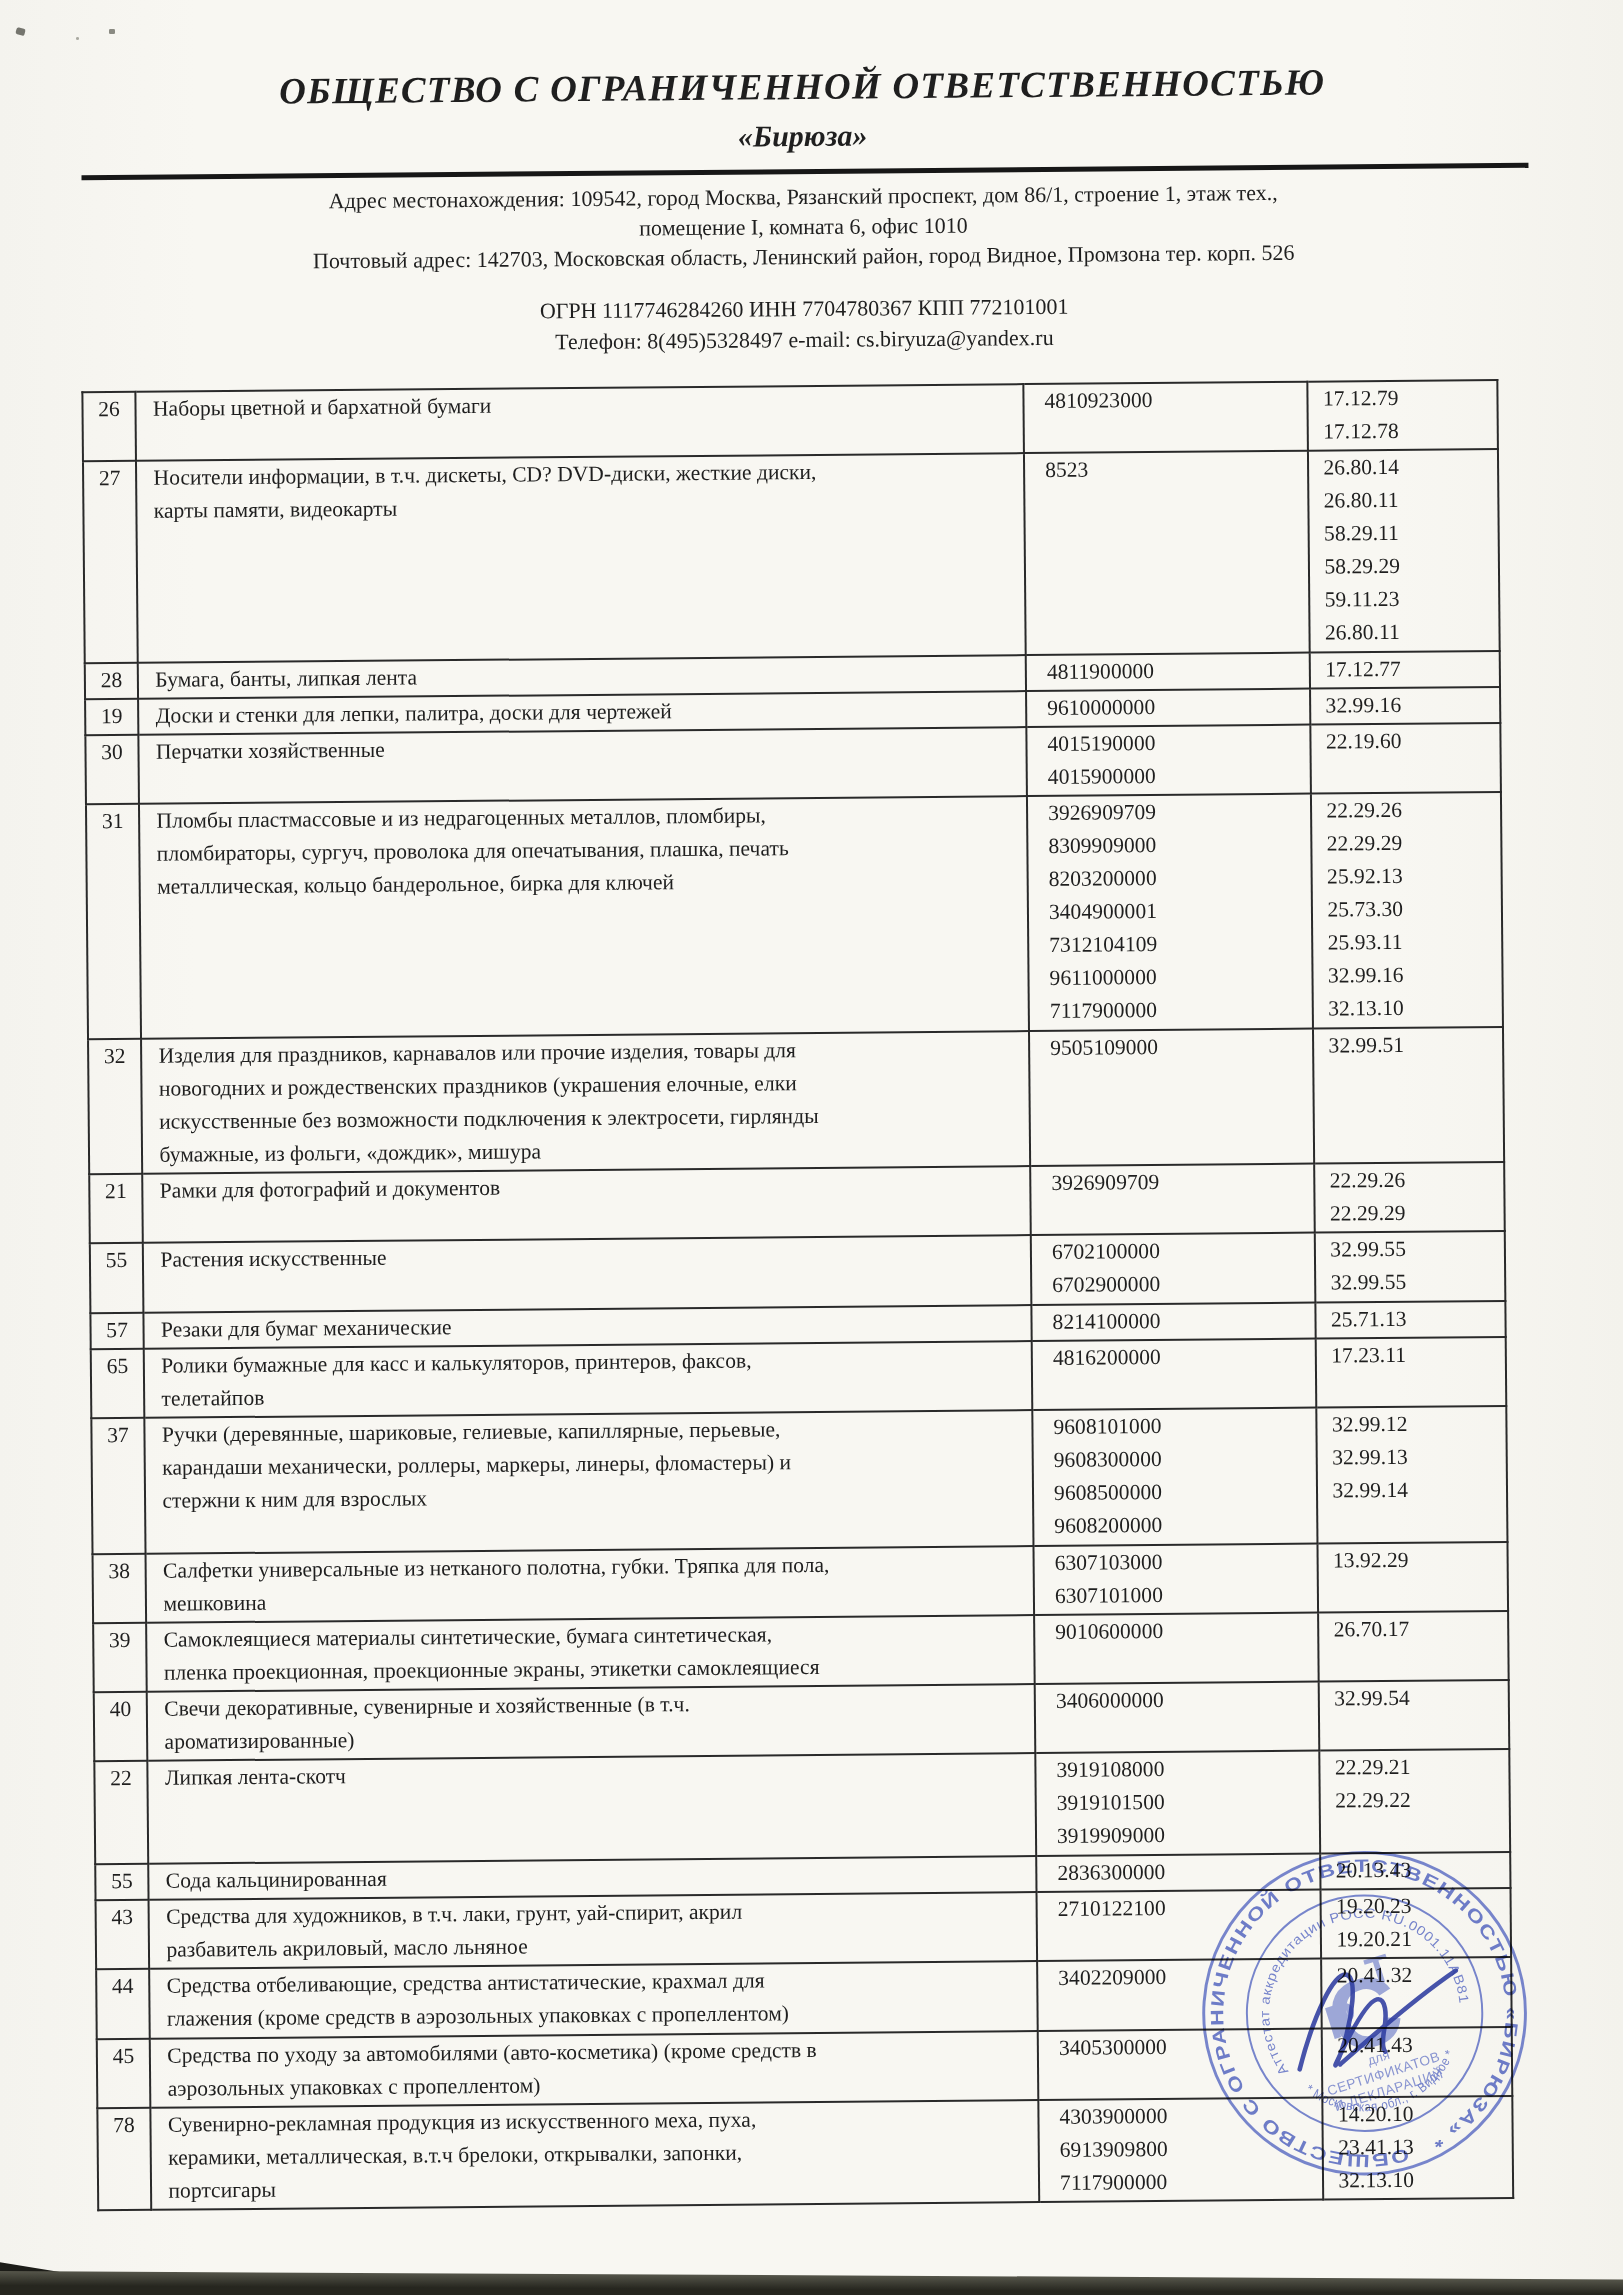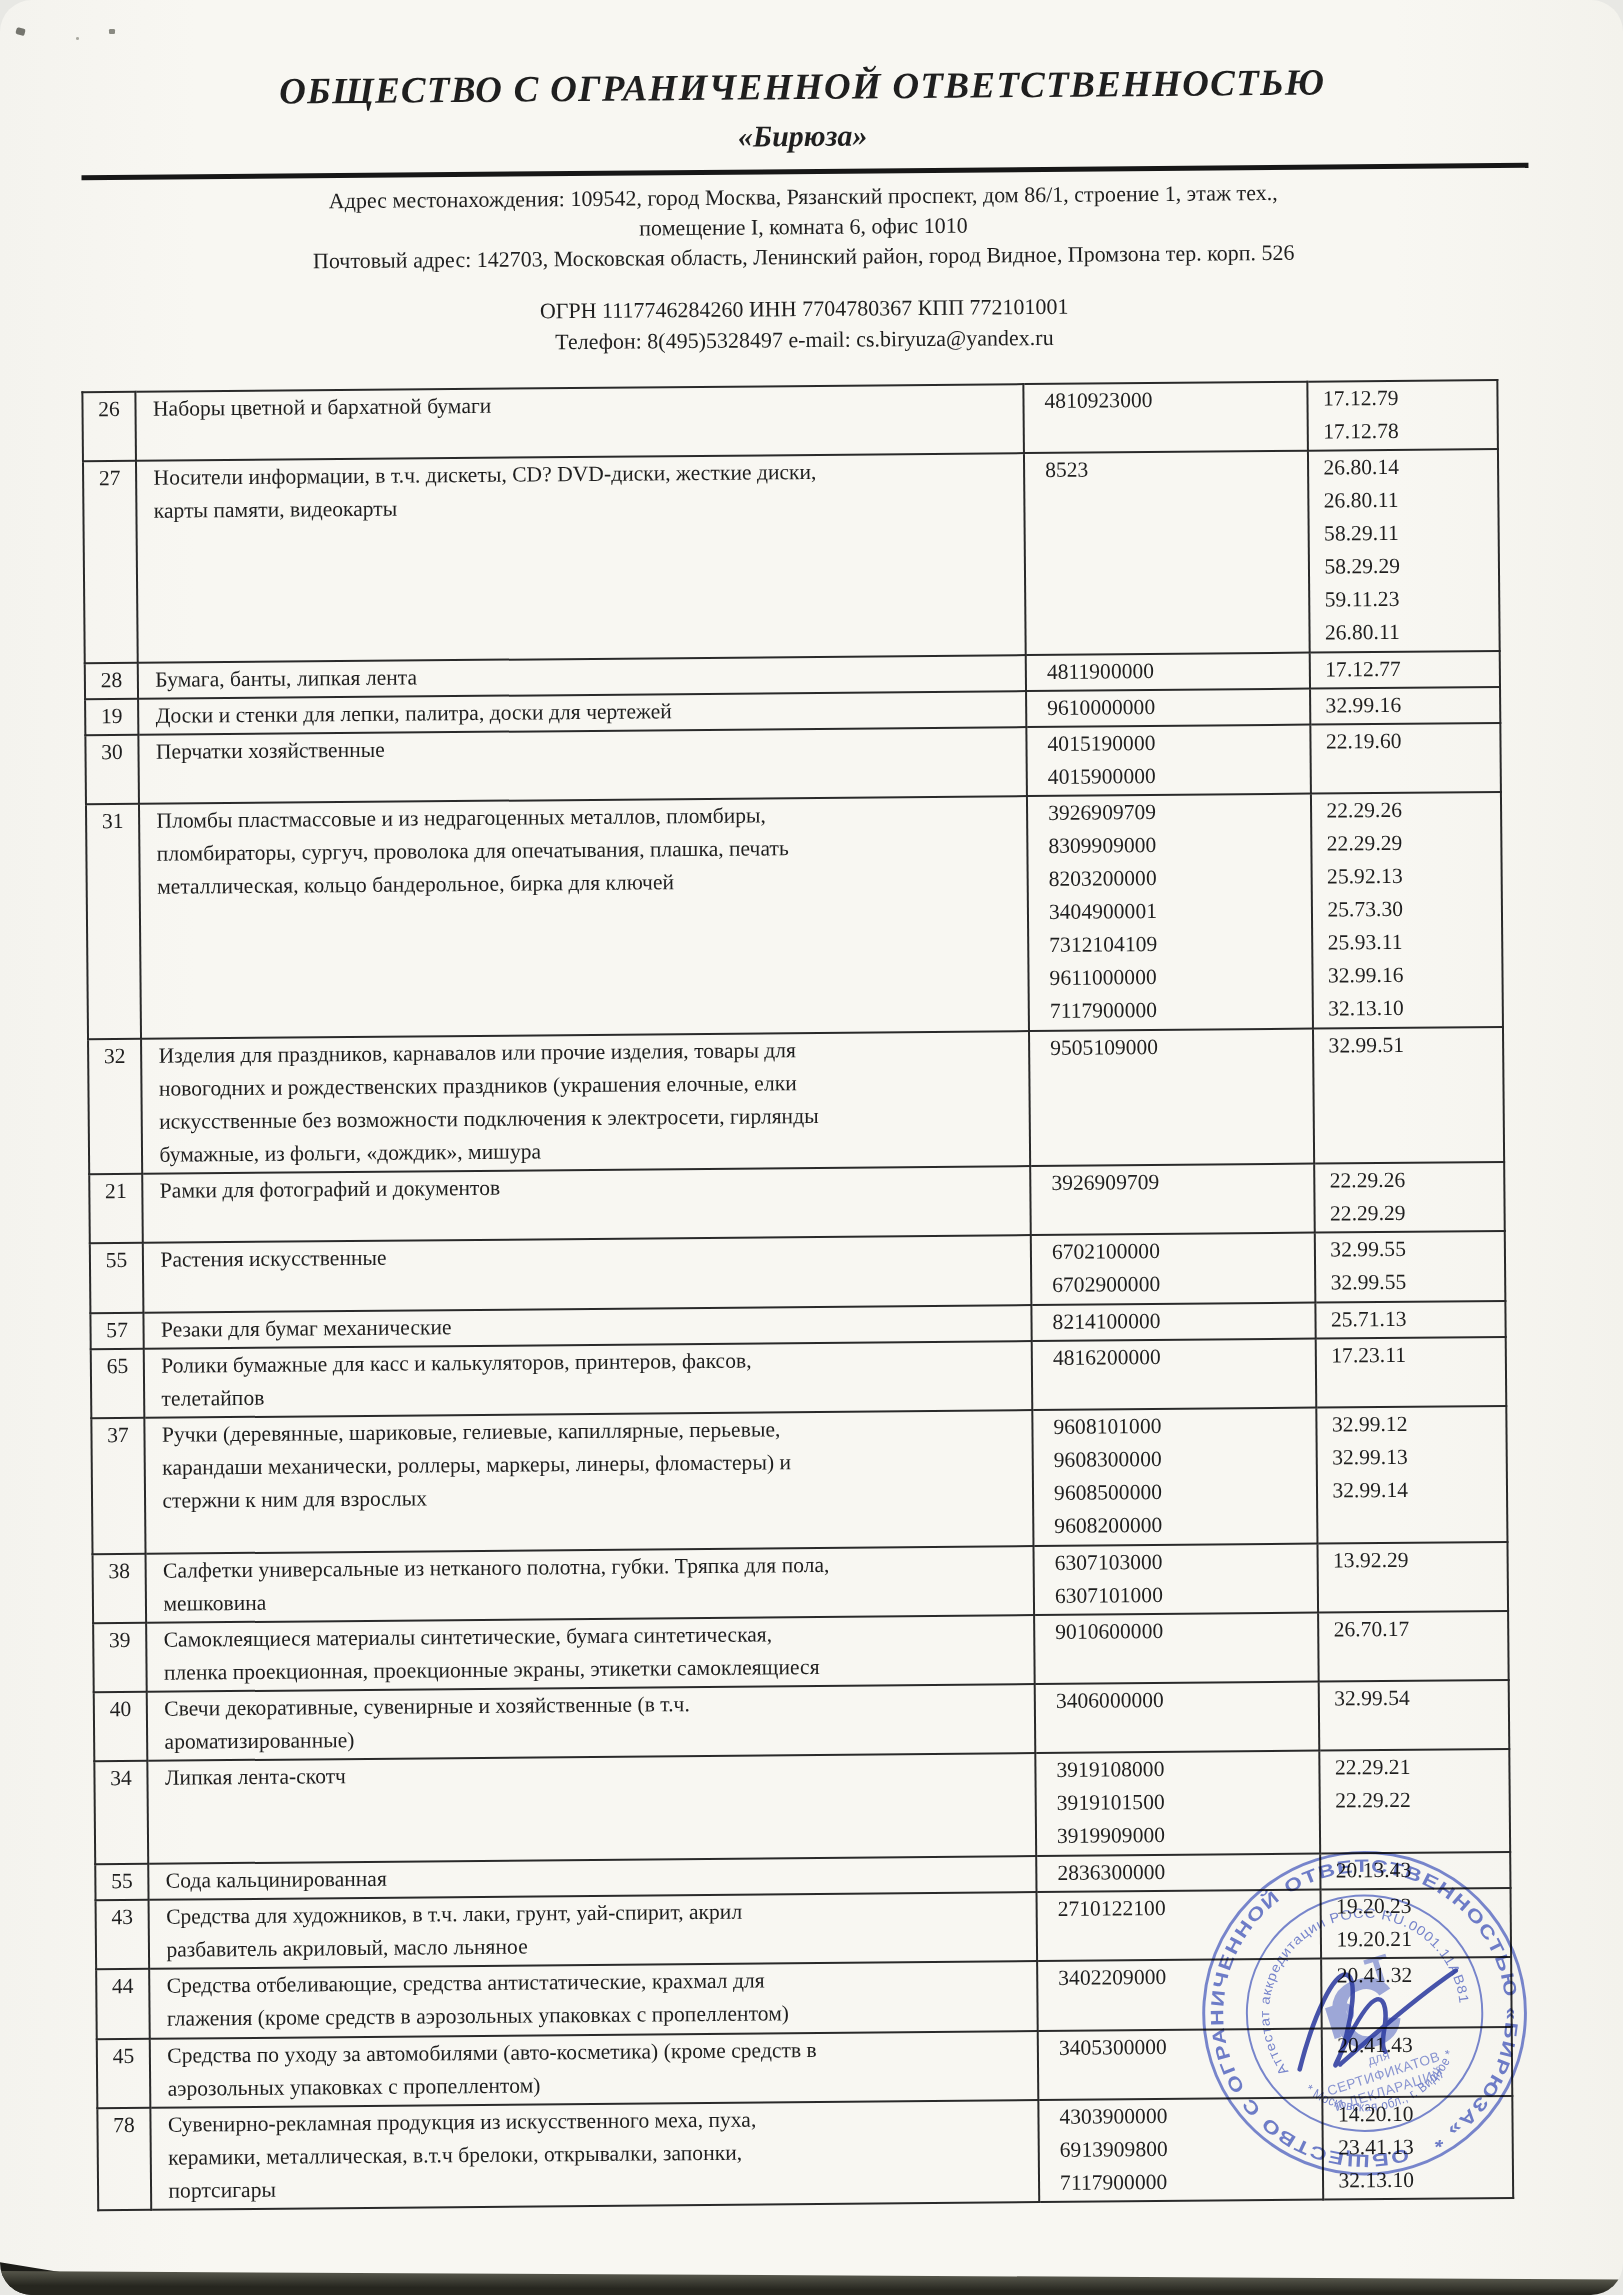--- a/index.html
+++ b/index.html
@@ -2,21 +2,20 @@
 <html lang="ru" style="font-size:10.5px"><head>
 <meta charset="utf-8">
 <style>
   html,body { margin:0; padding:0; background:#e8e8e4; }
   .page {
     position:relative; width:1623px; height:2295px;
     background:linear-gradient(90deg,#f4f3ee,#f8f7f2 12%,#f8f7f2 86%,#f3f2ec);
     overflow:hidden;
     font-family:"Liberation Serif", serif;
     color:#1f1f1f;
-    border-radius:32px;
   }
   .content { position:absolute; inset:0; transform:rotate(-0.5deg); transform-origin:50% 50%; }
 
   
   .org-type { position:absolute; top:65px; left:0; right:0; text-align:center;
     font-size:37px; font-weight:bold; font-style:italic; letter-spacing:1.3px; }
   .org-name { position:absolute; top:119px; left:0; right:0; text-align:center;
     font-size:30px; font-weight:bold; font-style:italic; }
   .head-rule { position:absolute; top:169px; left:90px; width:1447px; height:5.2px; background:#171717; }
   .addr-loc { position:absolute; top:182px; left:0; right:0; text-align:center;
@@ -199,21 +198,21 @@
             <td class="okpd">26.70.17</td>
           </tr>
           <tr>
             <td class="num">40</td>
             <td class="desc">Свечи декоративные, сувенирные и хозяйственные (в т.ч.
 ароматизированные)</td>
             <td class="code">3406000000</td>
             <td class="okpd">32.99.54</td>
           </tr>
           <tr>
-            <td class="num">34</td>
+            <td class="num">22</td>
             <td class="desc">Липкая лента-скотч</td>
             <td class="code">3919108000
 3919101500
 3919909000</td>
             <td class="okpd">22.29.21
 22.29.22</td>
           </tr>
           <tr>
             <td class="num">55</td>
             <td class="desc">Сода кальцинированная</td>

